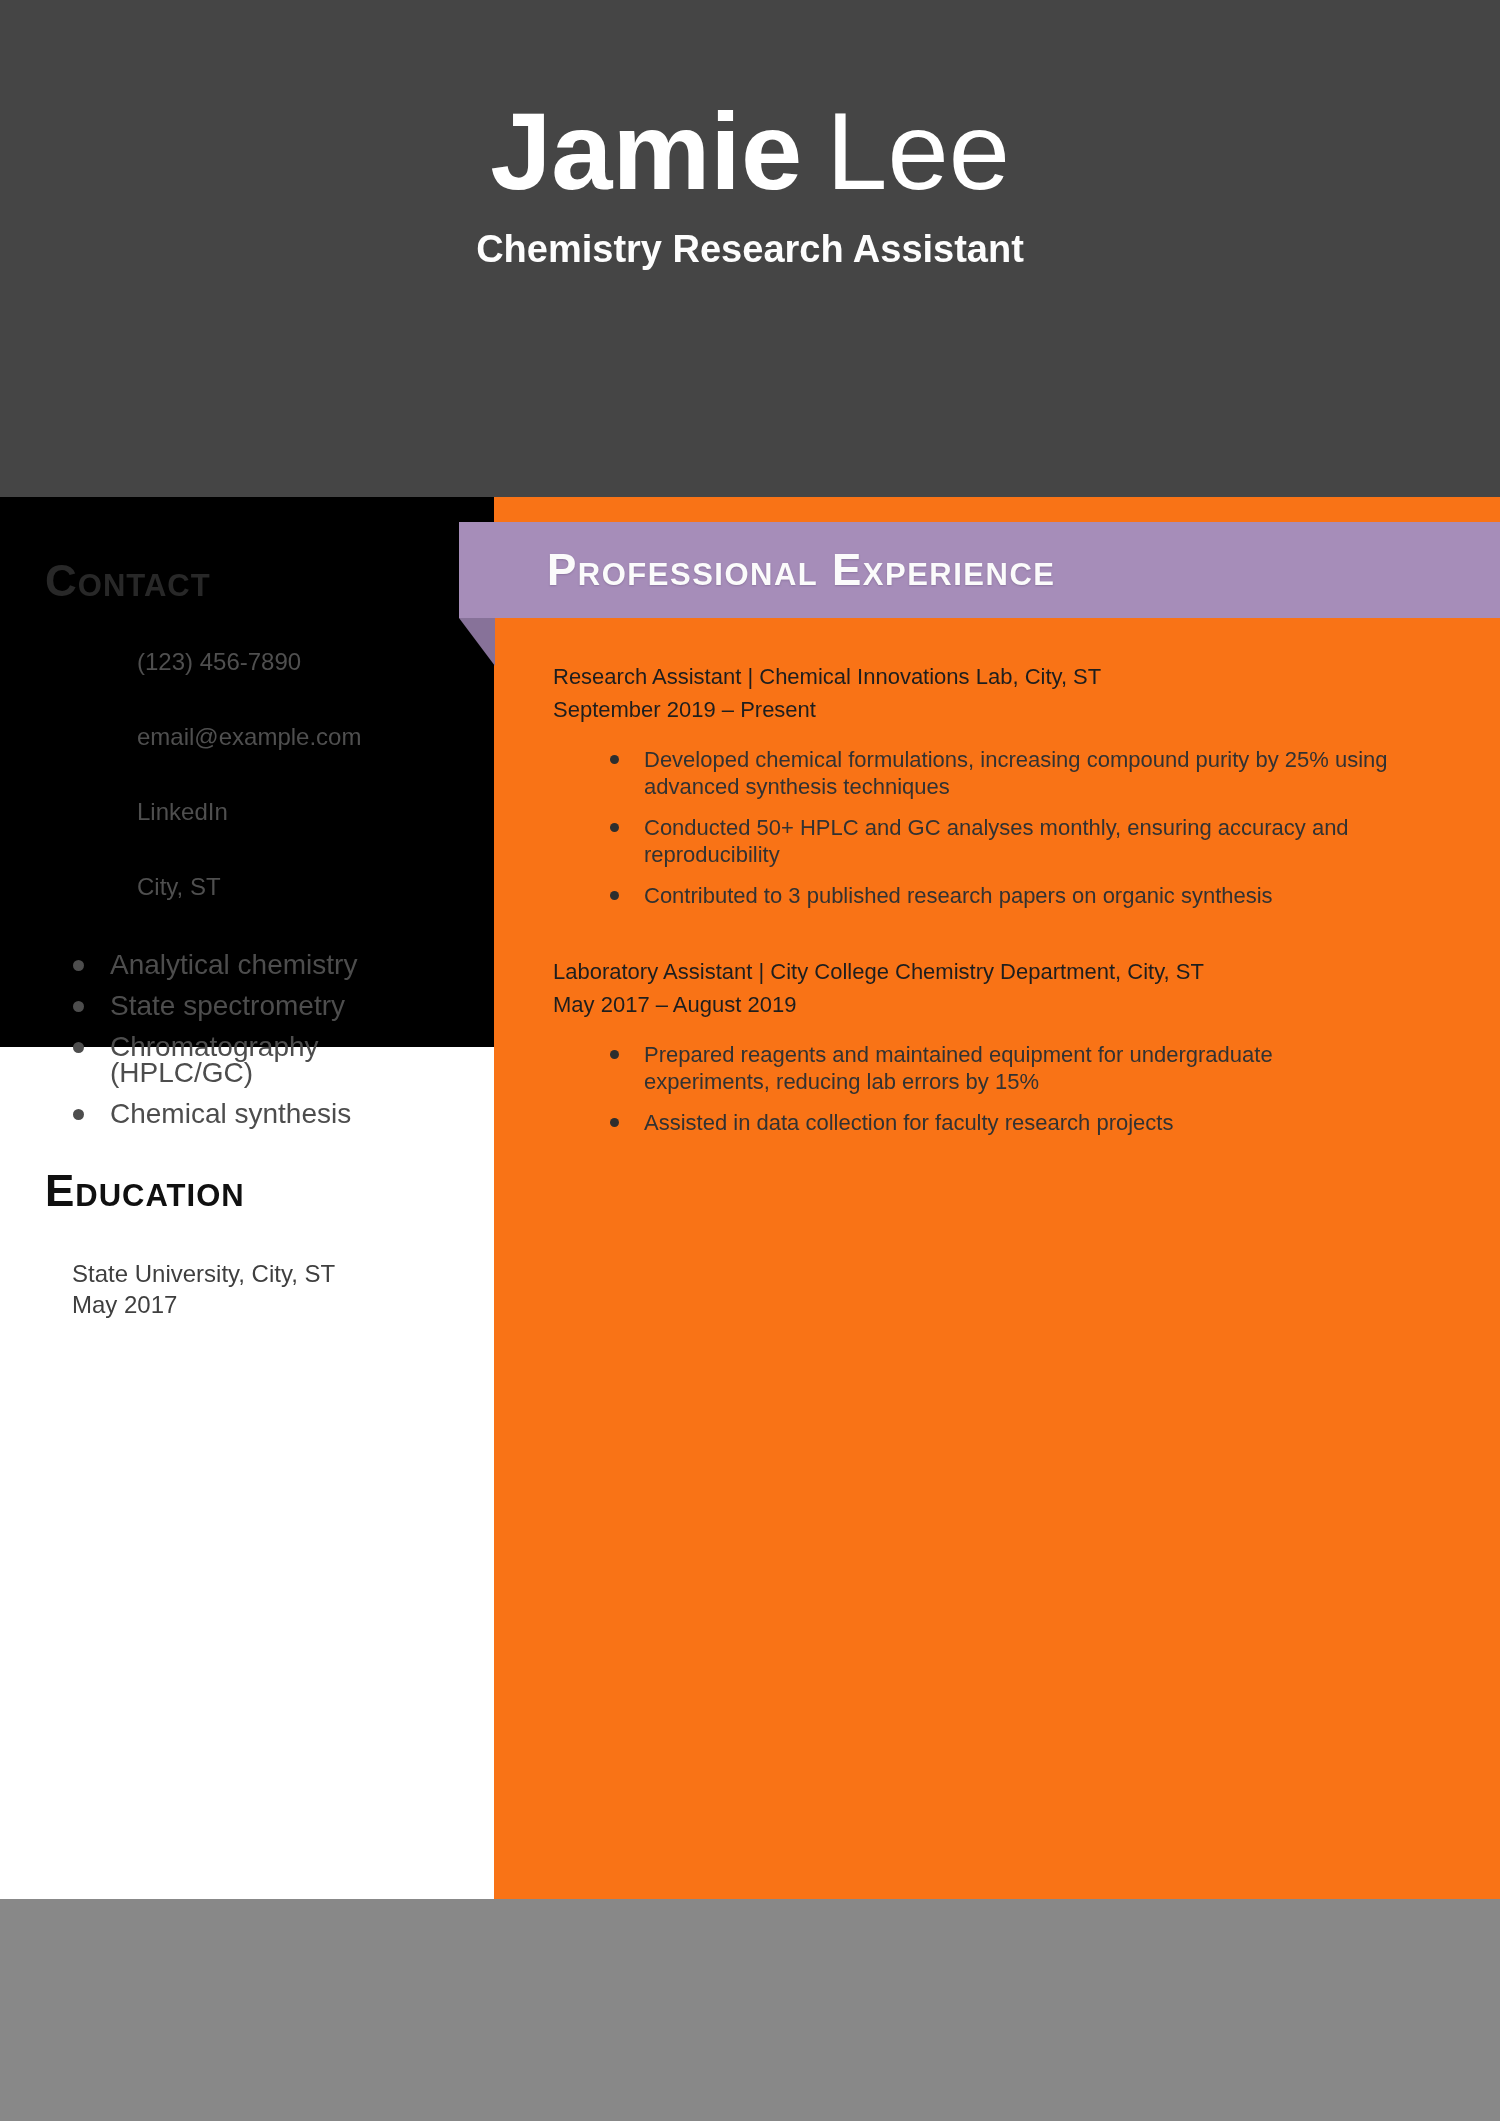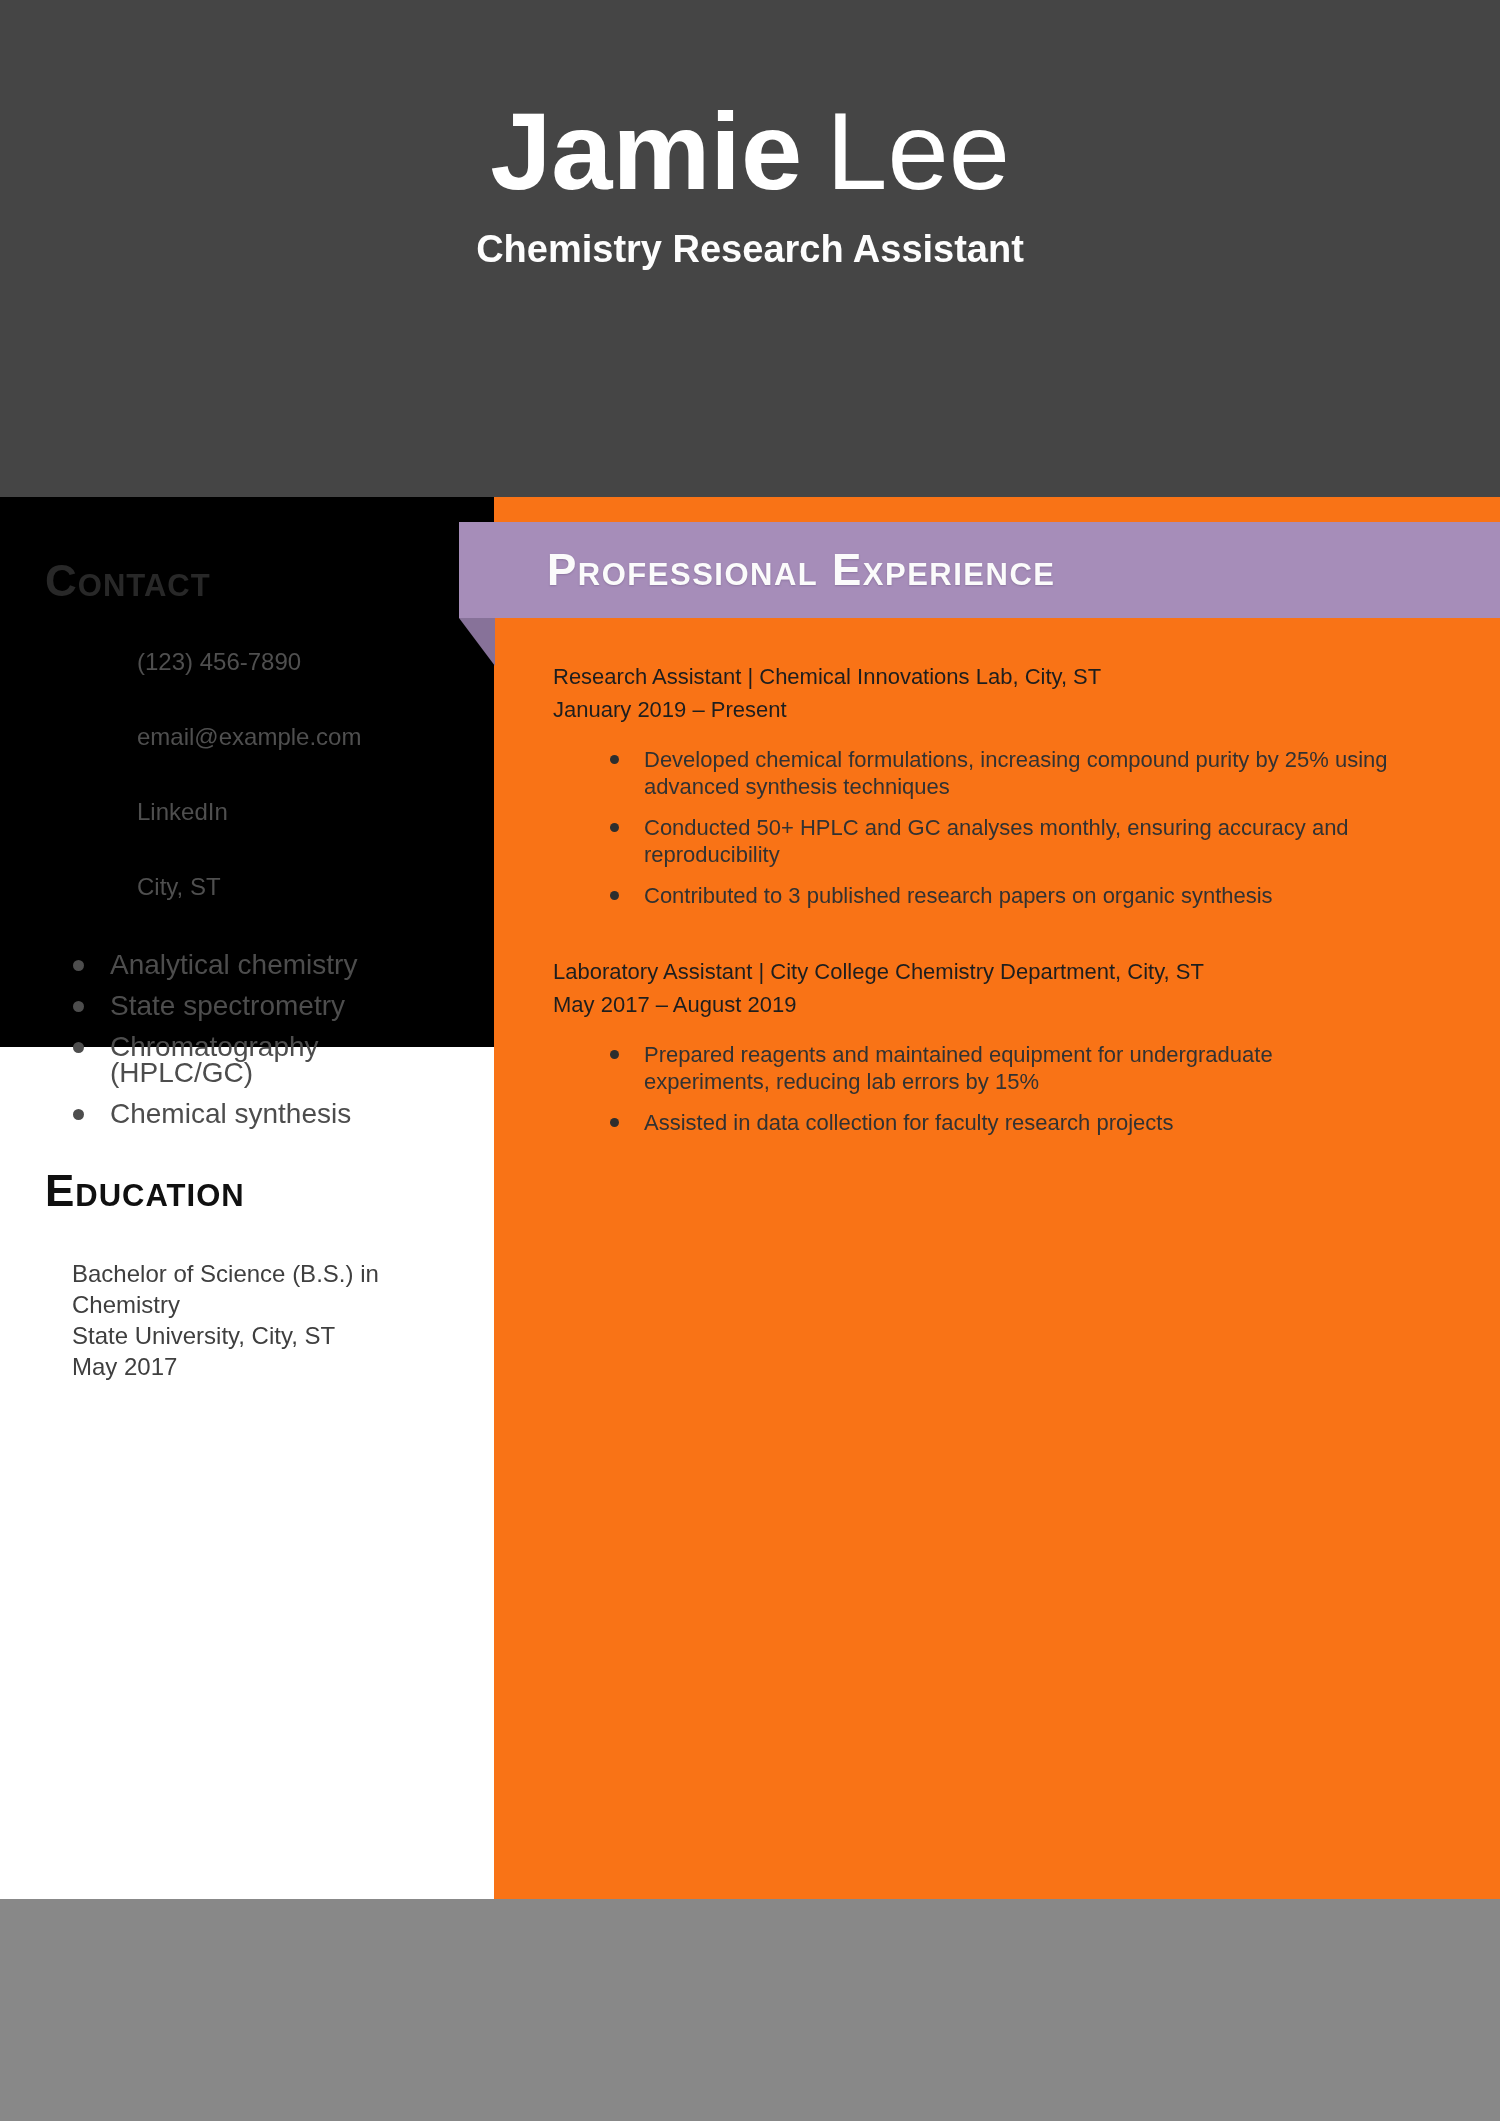--- a/index.html
+++ b/index.html
@@ -117,40 +117,39 @@
           <li>Analytical chemistry</li>
           <li>State spectrometry</li>
           <li>Chromatography (HPLC/GC)</li>
           <li>Chemical synthesis</li>
         </ul>
       </section>
 
       <section class="education-section">
         <h3 class="side-heading education-heading">Education</h3>
         <div class="education-lines">
-          <p>Bachelor of Science (B.S.) in Chemistry</p>
           <p>State University, City, ST</p>
           <p>May 2017</p>
         </div>
       </section>
 
     </aside>
 
     <main class="main">
 
       <div class="ribbon-wrap">
         <div class="ribbon">
           <h3 class="ribbon-heading">Professional Experience</h3>
         </div>
         <div class="ribbon-fold"></div>
       </div>
 
       <article class="job job-research">
         <h4 class="job-title">Research Assistant | Chemical Innovations Lab, City, ST</h4>
-        <p class="job-dates">January 2019 – Present</p>
+        <p class="job-dates">September 2019 – Present</p>
         <ul class="job-bullets">
           <li>Developed chemical formulations, increasing compound purity by 25% using advanced synthesis techniques</li>
           <li>Conducted 50+ HPLC and GC analyses monthly, ensuring accuracy and reproducibility</li>
           <li>Contributed to 3 published research papers on organic synthesis</li>
         </ul>
       </article>
 
       <article class="job job-laboratory">
         <h4 class="job-title">Laboratory Assistant | City College Chemistry Department, City, ST</h4>
         <p class="job-dates">May 2017 – August 2019</p>

